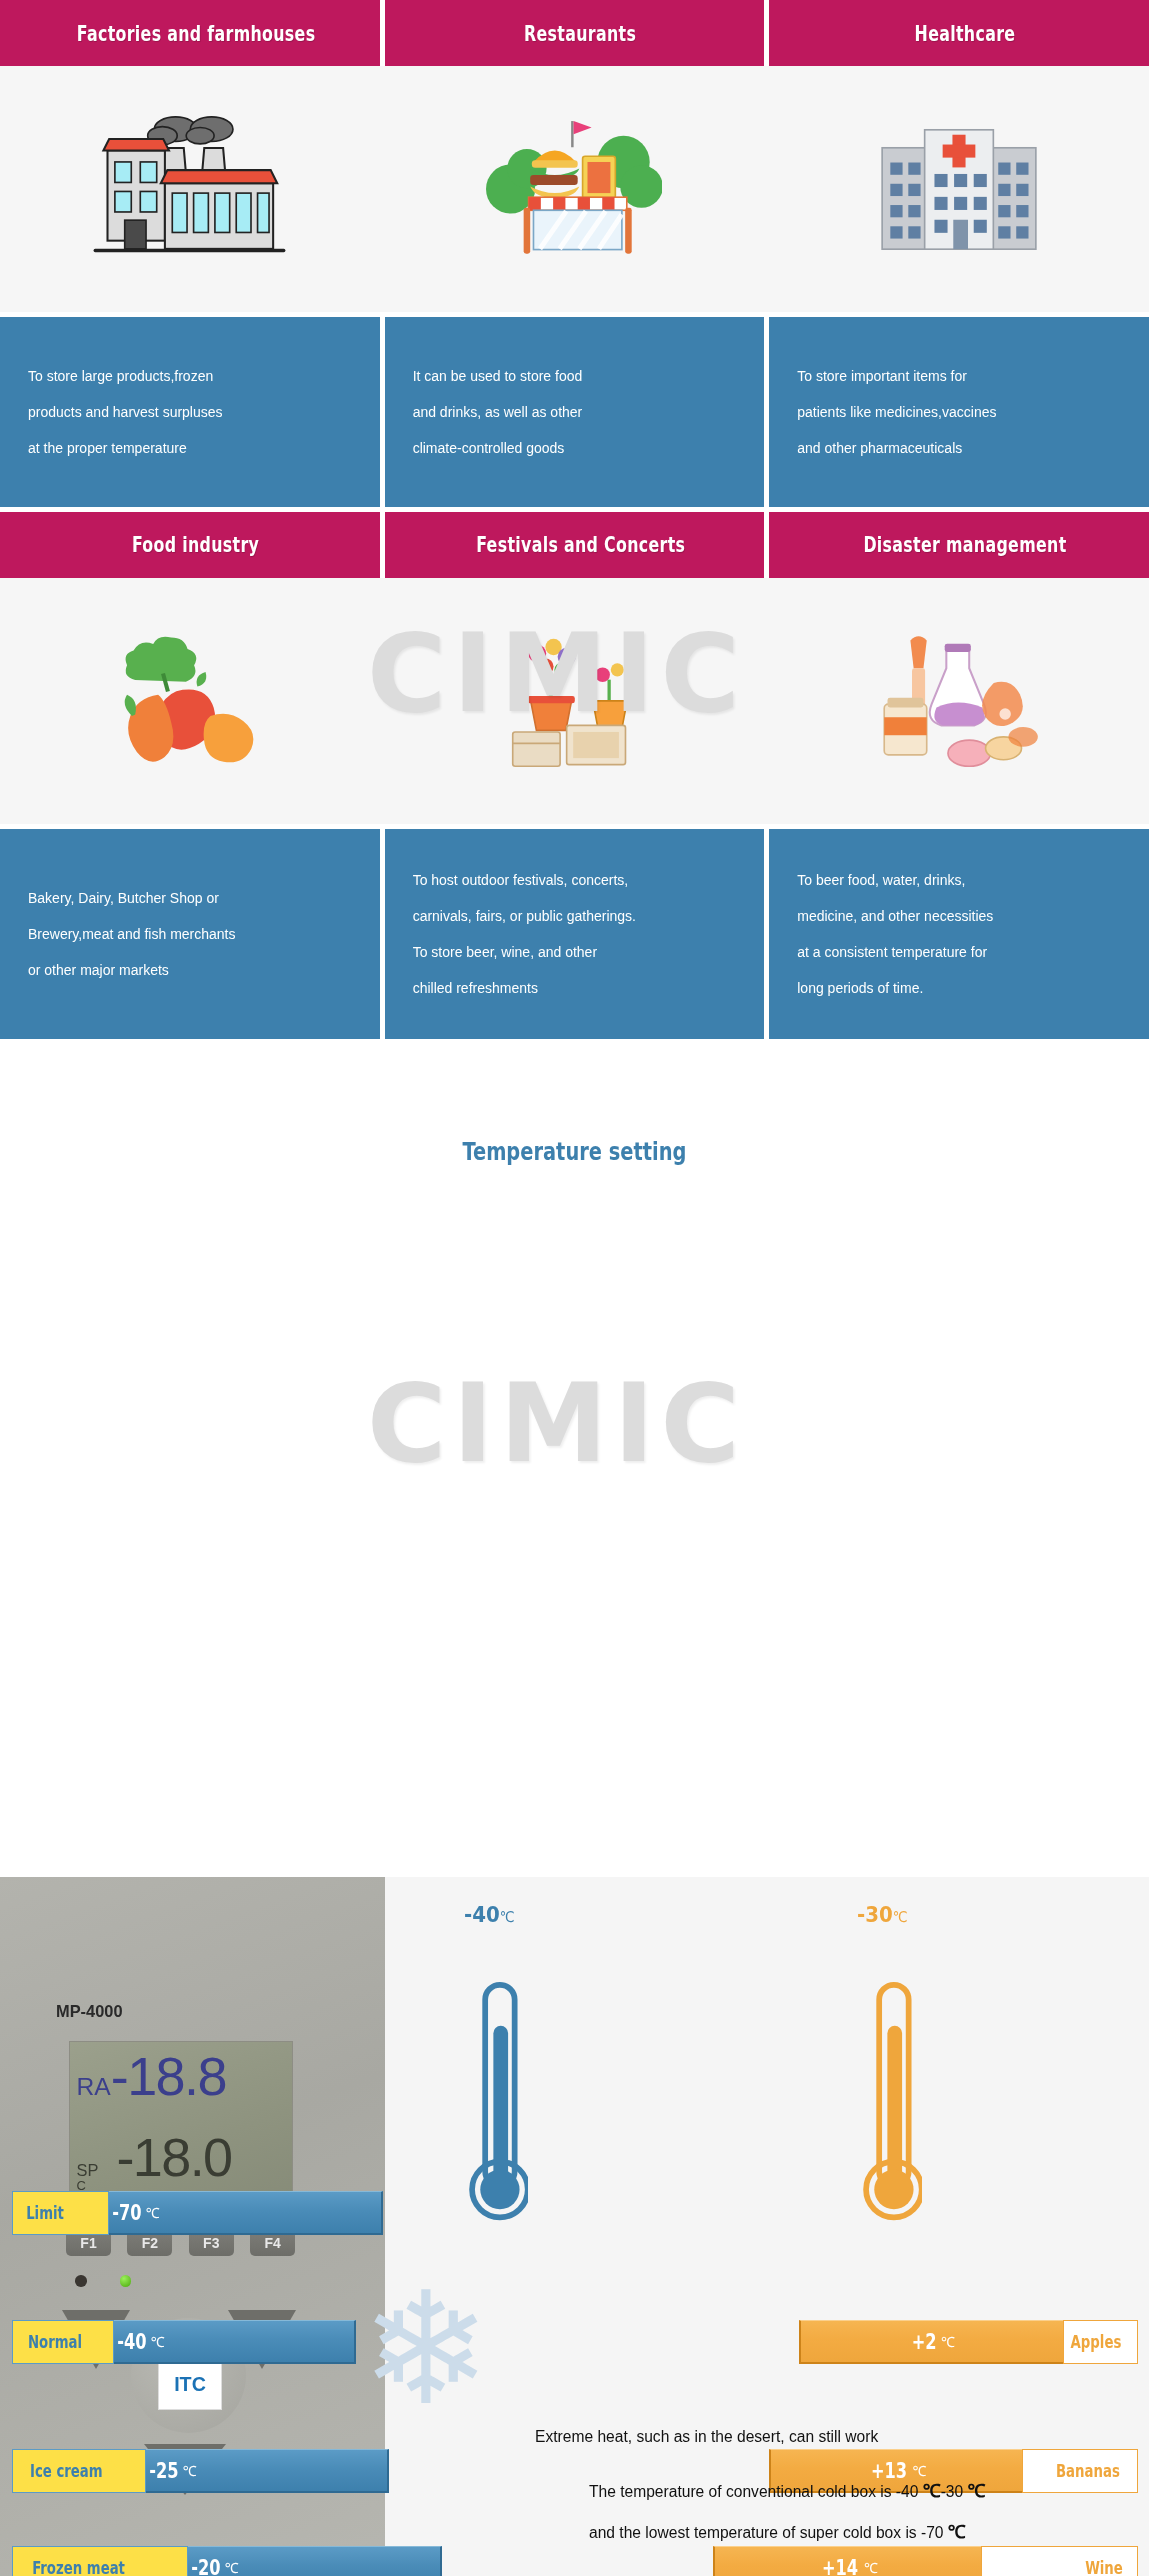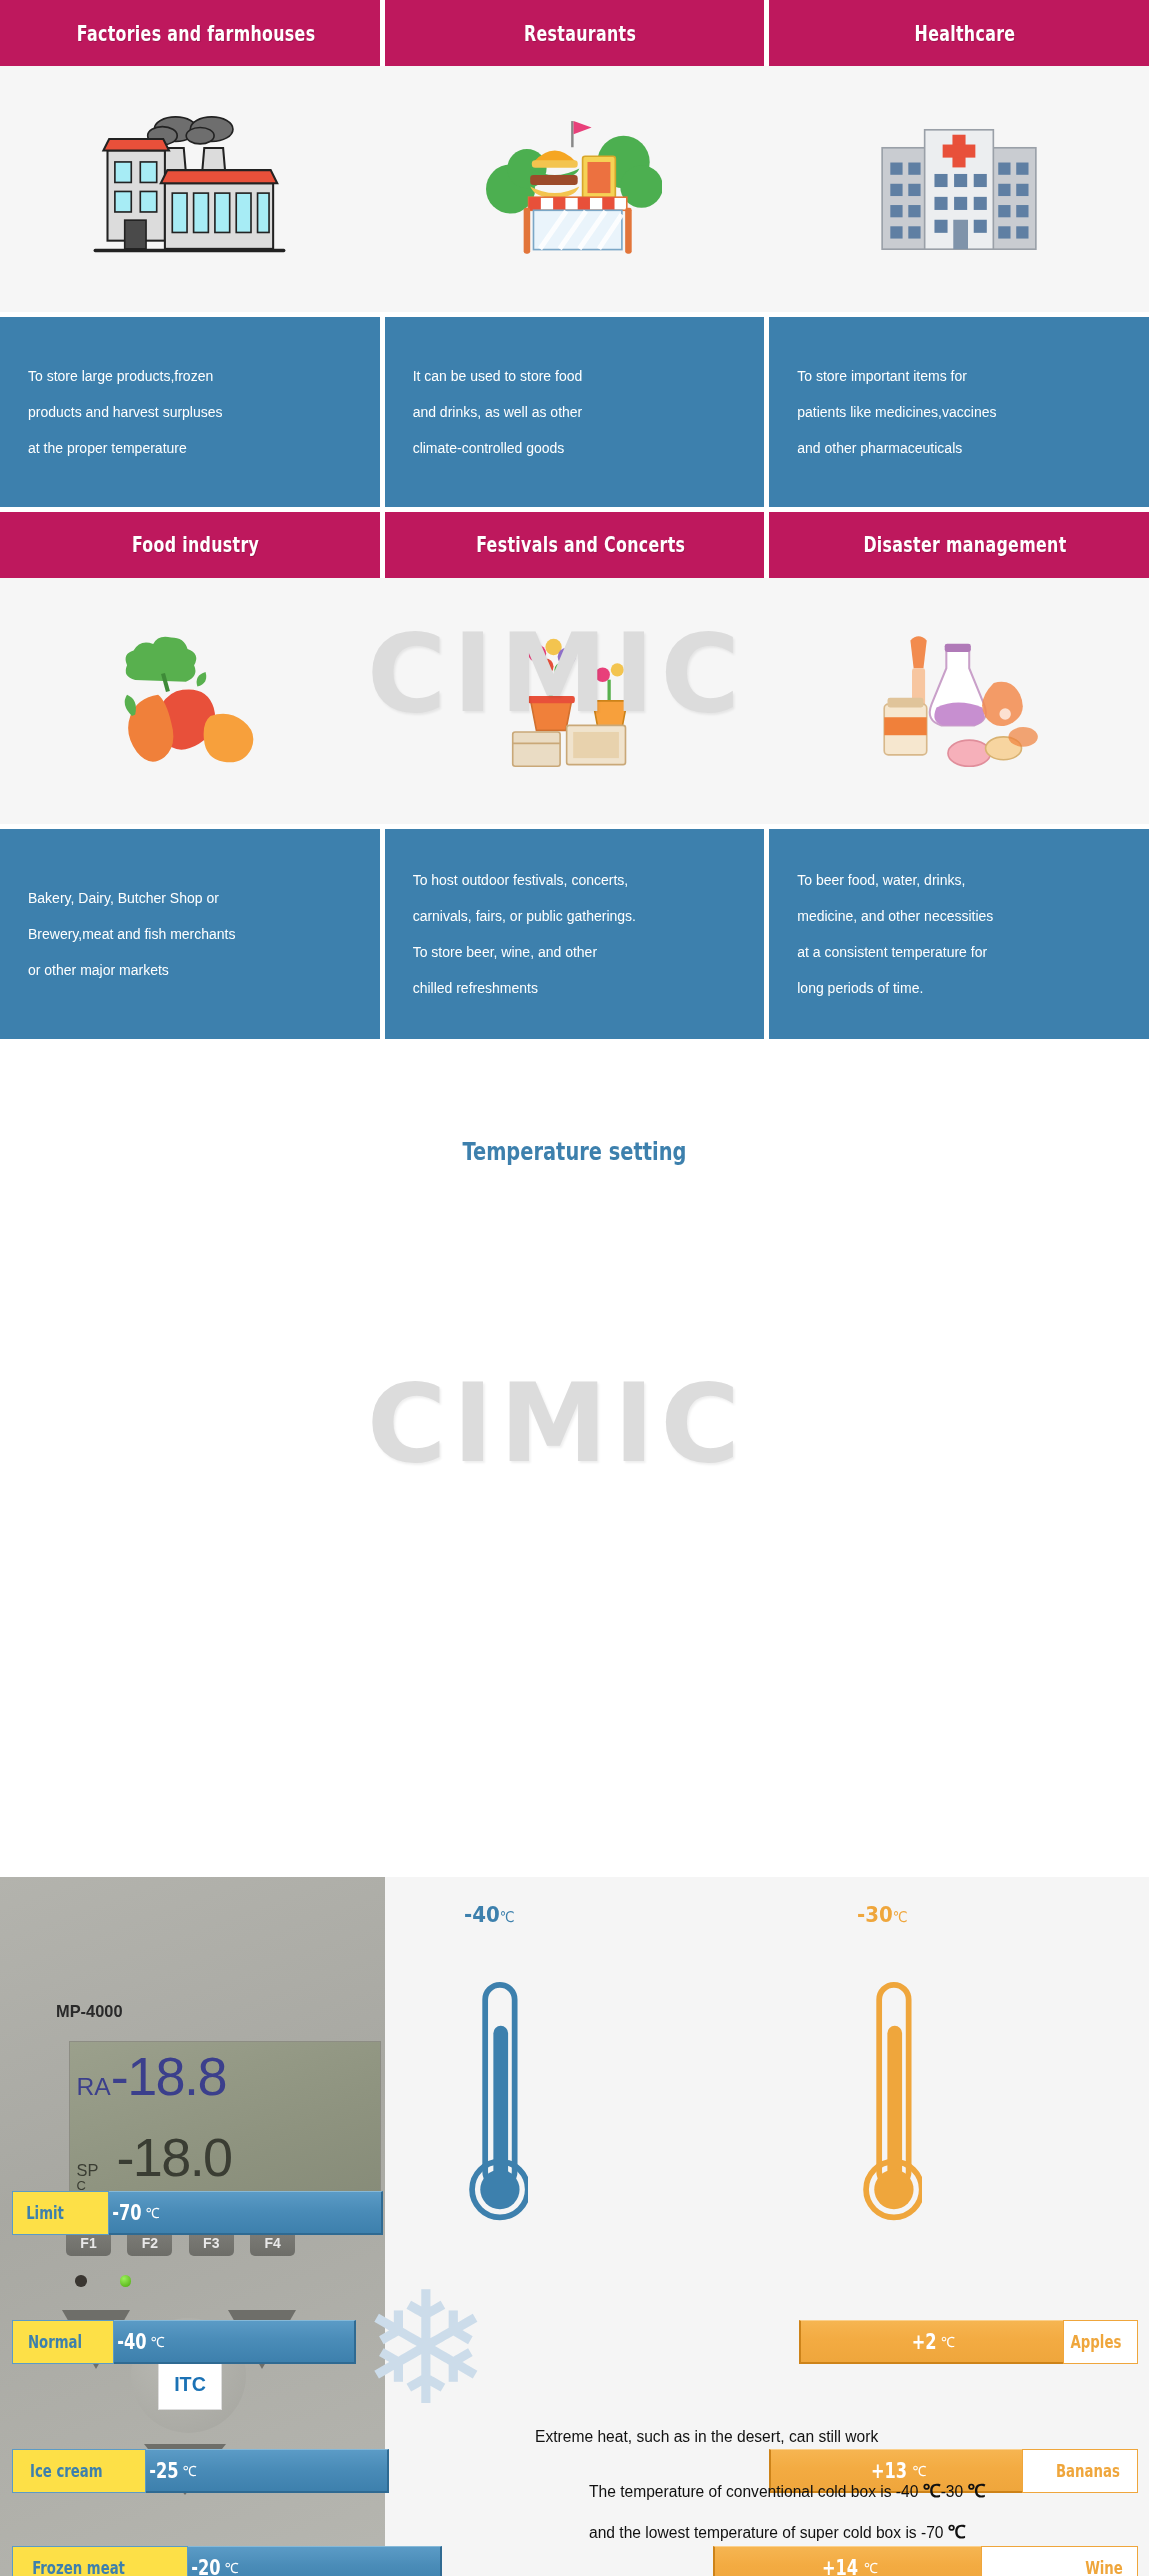--- a/index.html
+++ b/index.html
@@ -166,21 +166,21 @@
     background:linear-gradient(160deg,#b3b3ad 0%,#a8a8a2 40%,#b6b6b0 100%);
   }
   .ctrl-model {
     position:absolute; top:125px; left:56px;
     color:#2a2a2a; font-size:16.4px; font-weight:bold;
     font-family:"Liberation Sans",sans-serif;
     filter: blur(0.3px);
   }
   .ctrl-lcd {
     position:absolute; top:164px; left:69px;
-    width:312px; height:168px;
+    width:224px; height:168px;
     background:linear-gradient(160deg,#9ba08c 0%,#8e937f 60%,#868b78 100%);
     border:1.6px solid #8d8d84;
     overflow:hidden;
   }
   .lcd-line { position:absolute; display:flex; align-items:baseline; }
   .lcd-tag { font-size:24.6px; color:#3b3f8c; font-family:"Liberation Sans",sans-serif; }
   .lcd-tag.dark { color:#3a3d33; font-size:16.4px; line-height:16.4px;}
   .lcd-big { font-size:54px; color:#3b3f8c; font-family:"Liberation Sans",sans-serif; letter-spacing:-1.6px;}
   .lcd-big.dark { color:#3a3d33; }
 

